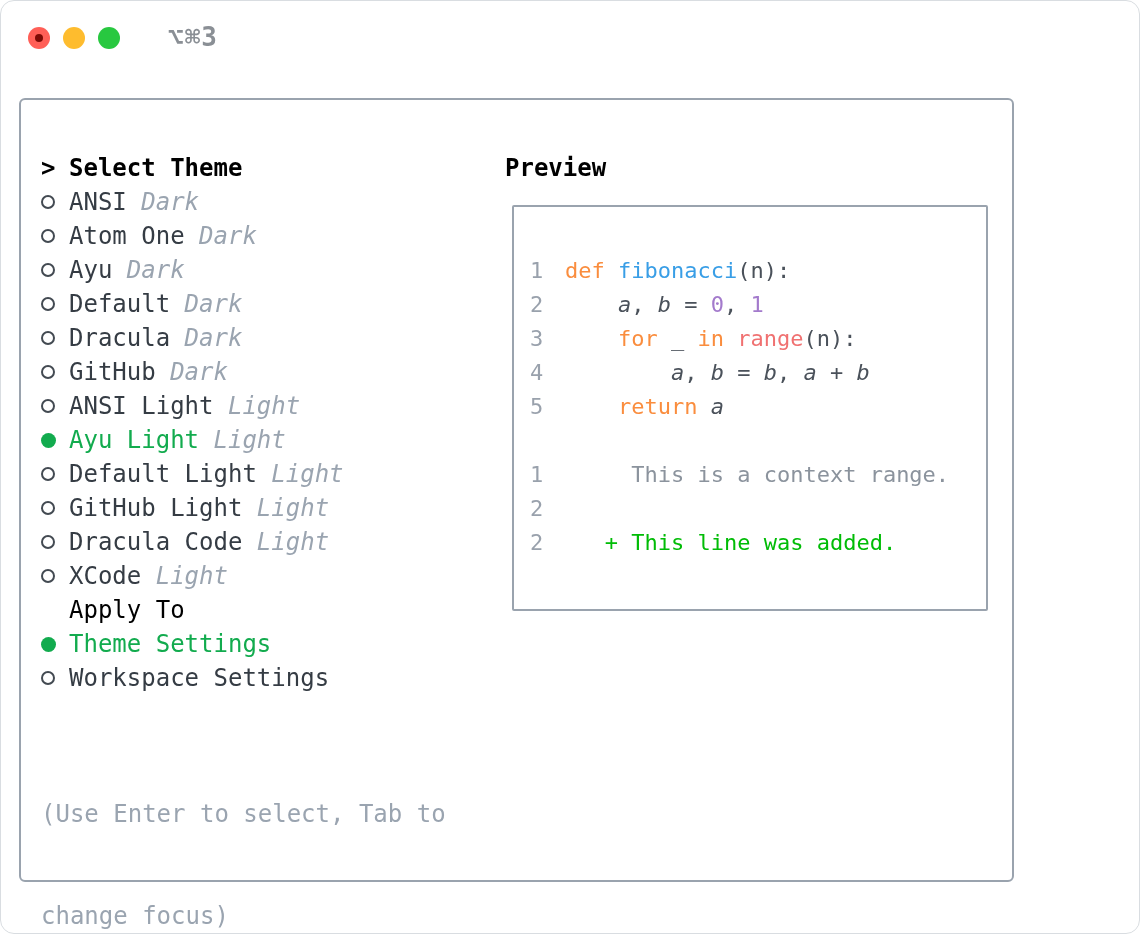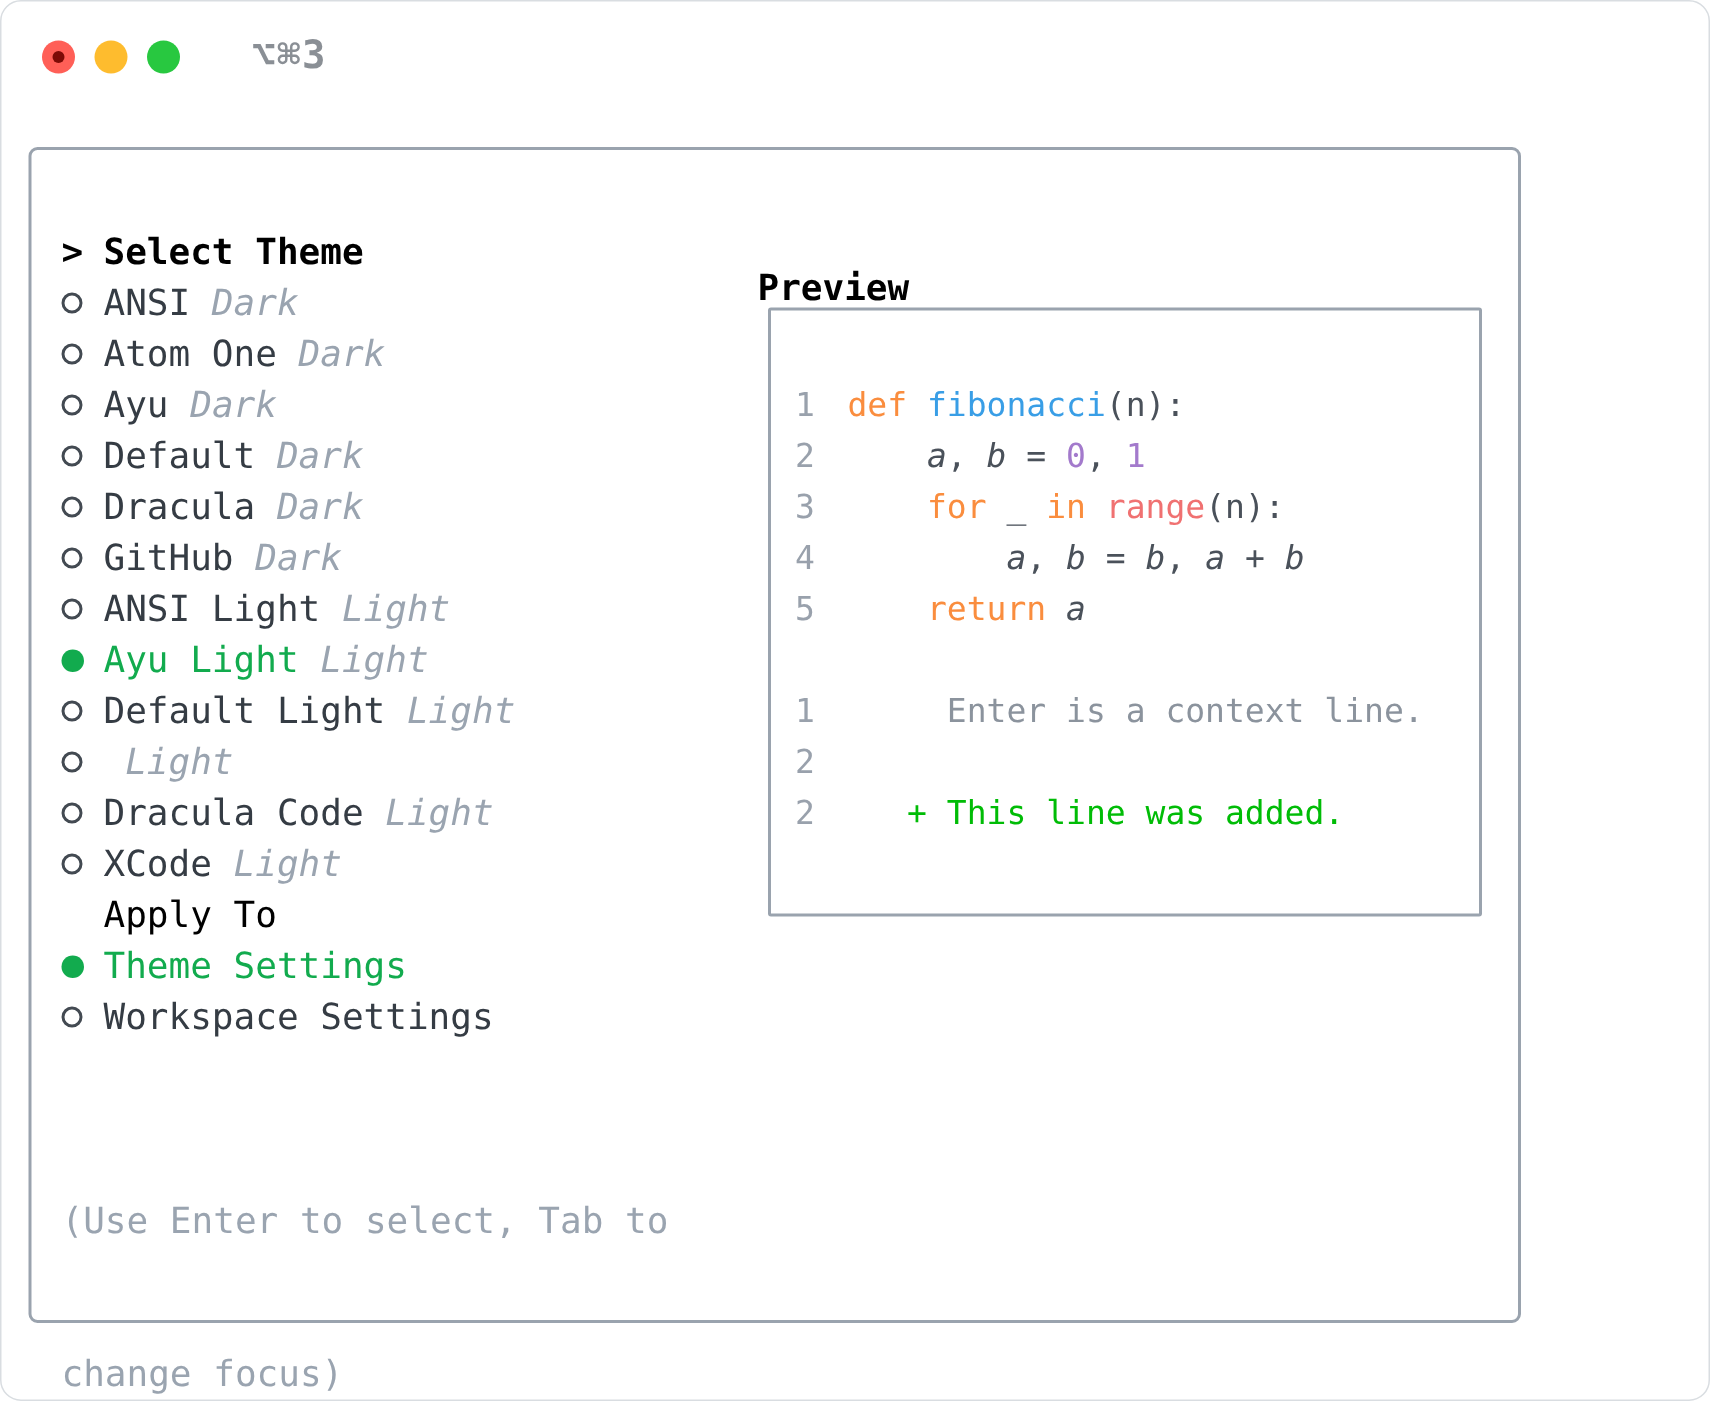--- a/index.html
+++ b/index.html
@@ -37,21 +37,21 @@
   .list-header { font-weight:bold; color:var(--c-header-black); white-space:pre; }
   .apply-header-row { }
   .apply-header { color:var(--c-header-black); font-weight:500; white-space:pre; }
   .item-name { color:var(--c-text-dark); white-space:pre; }
   .item-name.selected { color:var(--c-green); }
   .item-variant { color:var(--c-text-muted); white-space:pre;font-style:italic; }
   .hint-block { margin-top:34px; color:var(--c-text-muted); font-size:24px; line-height:34px; white-space:pre; }
 
   
   .preview-title { position:absolute; left:484px; top:51px; height:34px; line-height:34px;
-                   font-size:24px; font-weight:bold; color:var(--c-header-black);margin-top:24px; }
+                   font-size:24px; font-weight:bold; color:var(--c-header-black); }
   .preview-box { position:absolute; left:491px; top:105px; width:476px; height:406px;
                  border:2px solid var(--c-border); border-radius:2px; padding:46px 0 0 16px; }
   .code-row { display:flex; height:34px; align-items:center; font-size:22px; }
   .gutter { width:14px; margin-right:21px; color:var(--c-gutter); white-space:pre; text-align:left; }
   .code-text { white-space:pre; color:var(--c-code-default); }
   .seg-default  { color:var(--c-code-default); }
   .seg-keyword  { color:var(--c-keyword); }
   .seg-function { color:var(--c-function); }
   .seg-constant { color:var(--c-constant); }
   .seg-builtin  { color:var(--c-builtin); }
@@ -84,21 +84,21 @@
       <div id="theme-list">
           <div class="row"><span class="bullet-col"><span class="bullet bullet-unselected"></span></span><span class="item-name">ANSI</span><span class="item-variant"> Dark</span></div>
           <div class="row"><span class="bullet-col"><span class="bullet bullet-unselected"></span></span><span class="item-name">Atom One</span><span class="item-variant"> Dark</span></div>
           <div class="row"><span class="bullet-col"><span class="bullet bullet-unselected"></span></span><span class="item-name">Ayu</span><span class="item-variant"> Dark</span></div>
           <div class="row"><span class="bullet-col"><span class="bullet bullet-unselected"></span></span><span class="item-name">Default</span><span class="item-variant"> Dark</span></div>
           <div class="row"><span class="bullet-col"><span class="bullet bullet-unselected"></span></span><span class="item-name">Dracula</span><span class="item-variant"> Dark</span></div>
           <div class="row"><span class="bullet-col"><span class="bullet bullet-unselected"></span></span><span class="item-name">GitHub</span><span class="item-variant"> Dark</span></div>
           <div class="row"><span class="bullet-col"><span class="bullet bullet-unselected"></span></span><span class="item-name">ANSI Light</span><span class="item-variant"> Light</span></div>
           <div class="row"><span class="bullet-col"><span class="bullet bullet-selected"></span></span><span class="item-name selected">Ayu Light</span><span class="item-variant"> Light</span></div>
           <div class="row"><span class="bullet-col"><span class="bullet bullet-unselected"></span></span><span class="item-name">Default Light</span><span class="item-variant"> Light</span></div>
-          <div class="row"><span class="bullet-col"><span class="bullet bullet-unselected"></span></span><span class="item-variant"> Light</span></div>
+          <div class="row"><span class="bullet-col"><span class="bullet bullet-unselected"></span></span><span class="item-name">GitHub Light</span><span class="item-variant"> Light</span></div>
           <div class="row"><span class="bullet-col"><span class="bullet bullet-unselected"></span></span><span class="item-name">Dracula Code</span><span class="item-variant"> Light</span></div>
           <div class="row"><span class="bullet-col"><span class="bullet bullet-unselected"></span></span><span class="item-name">XCode</span><span class="item-variant"> Light</span></div>
         </div>
 
       <div class="row apply-header-row">
         <span class="bullet-col"></span>
         <span class="apply-header">Apply To</span>
       </div>
 
       <div id="apply-list">
@@ -135,21 +135,21 @@
           <div class="code-row">
             <span class="gutter">5</span>
             <span class="code-text"><span class="seg-default">    </span><span class="seg-keyword">return</span><span class="seg-default"> </span><span class="seg-variable">a</span></span>
           </div>
           <div class="code-row">
             <span class="gutter"></span>
             <span class="code-text"></span>
           </div>
           <div class="code-row">
             <span class="gutter">1</span>
-            <span class="code-text"><span class="seg-context">     Enter is a context line.</span></span>
+            <span class="code-text"><span class="seg-context">     This is a context range.</span></span>
           </div>
           <div class="code-row">
             <span class="gutter">2</span>
           </div>
           <div class="code-row">
             <span class="gutter">2</span>
             <span class="code-text"><span class="seg-added">   + This line was added.</span></span>
           </div>
         </div>
     </div>

